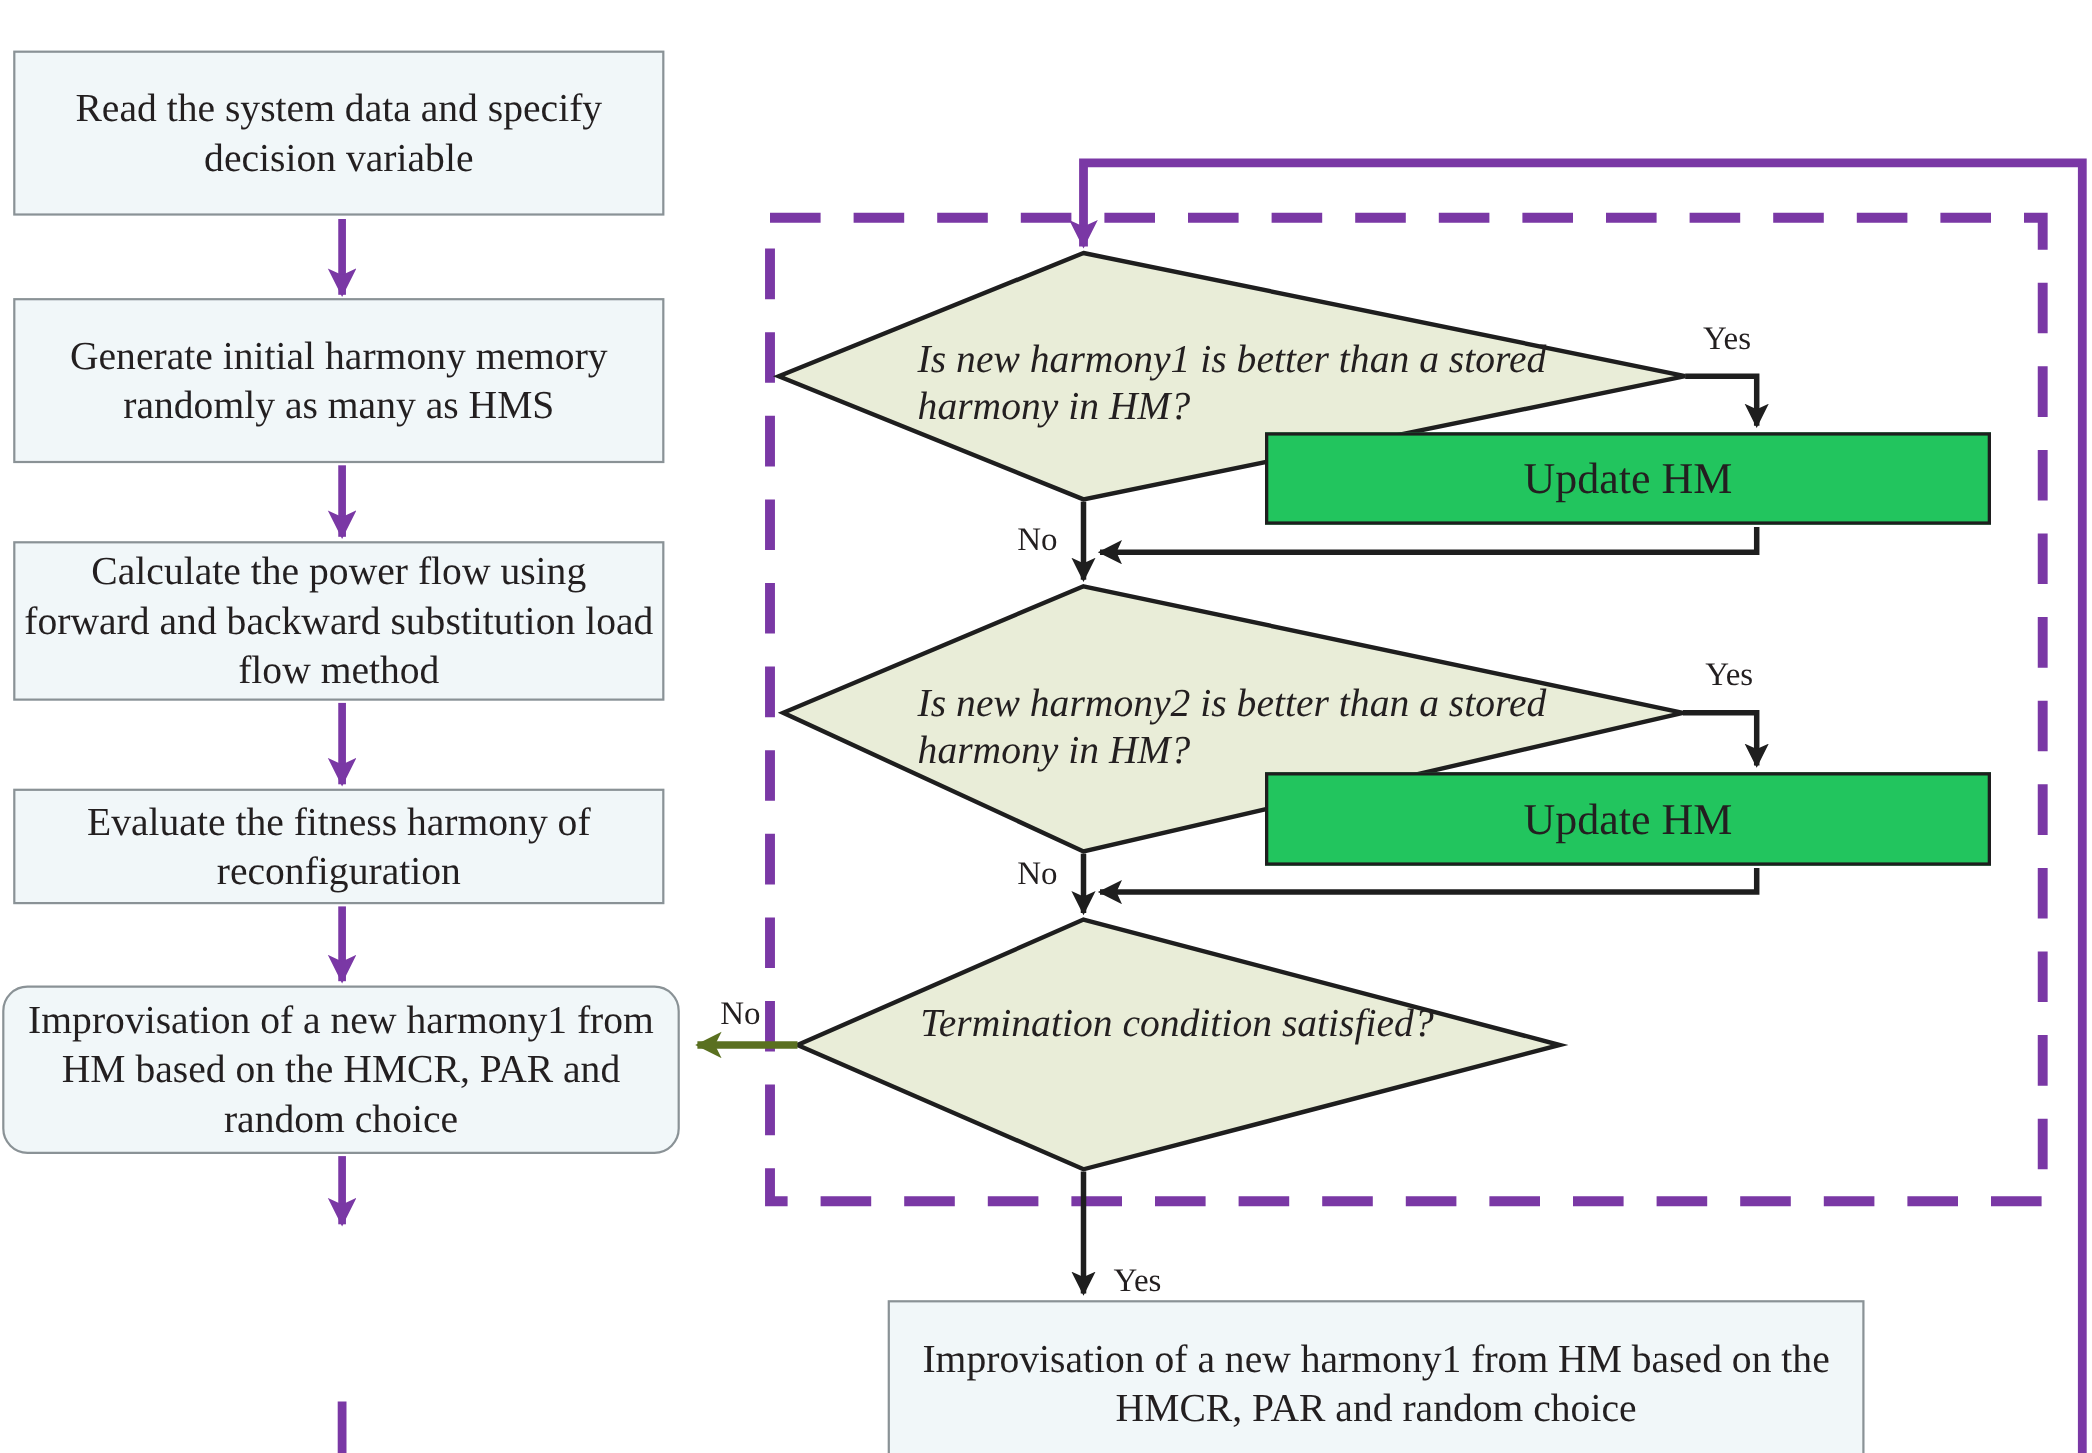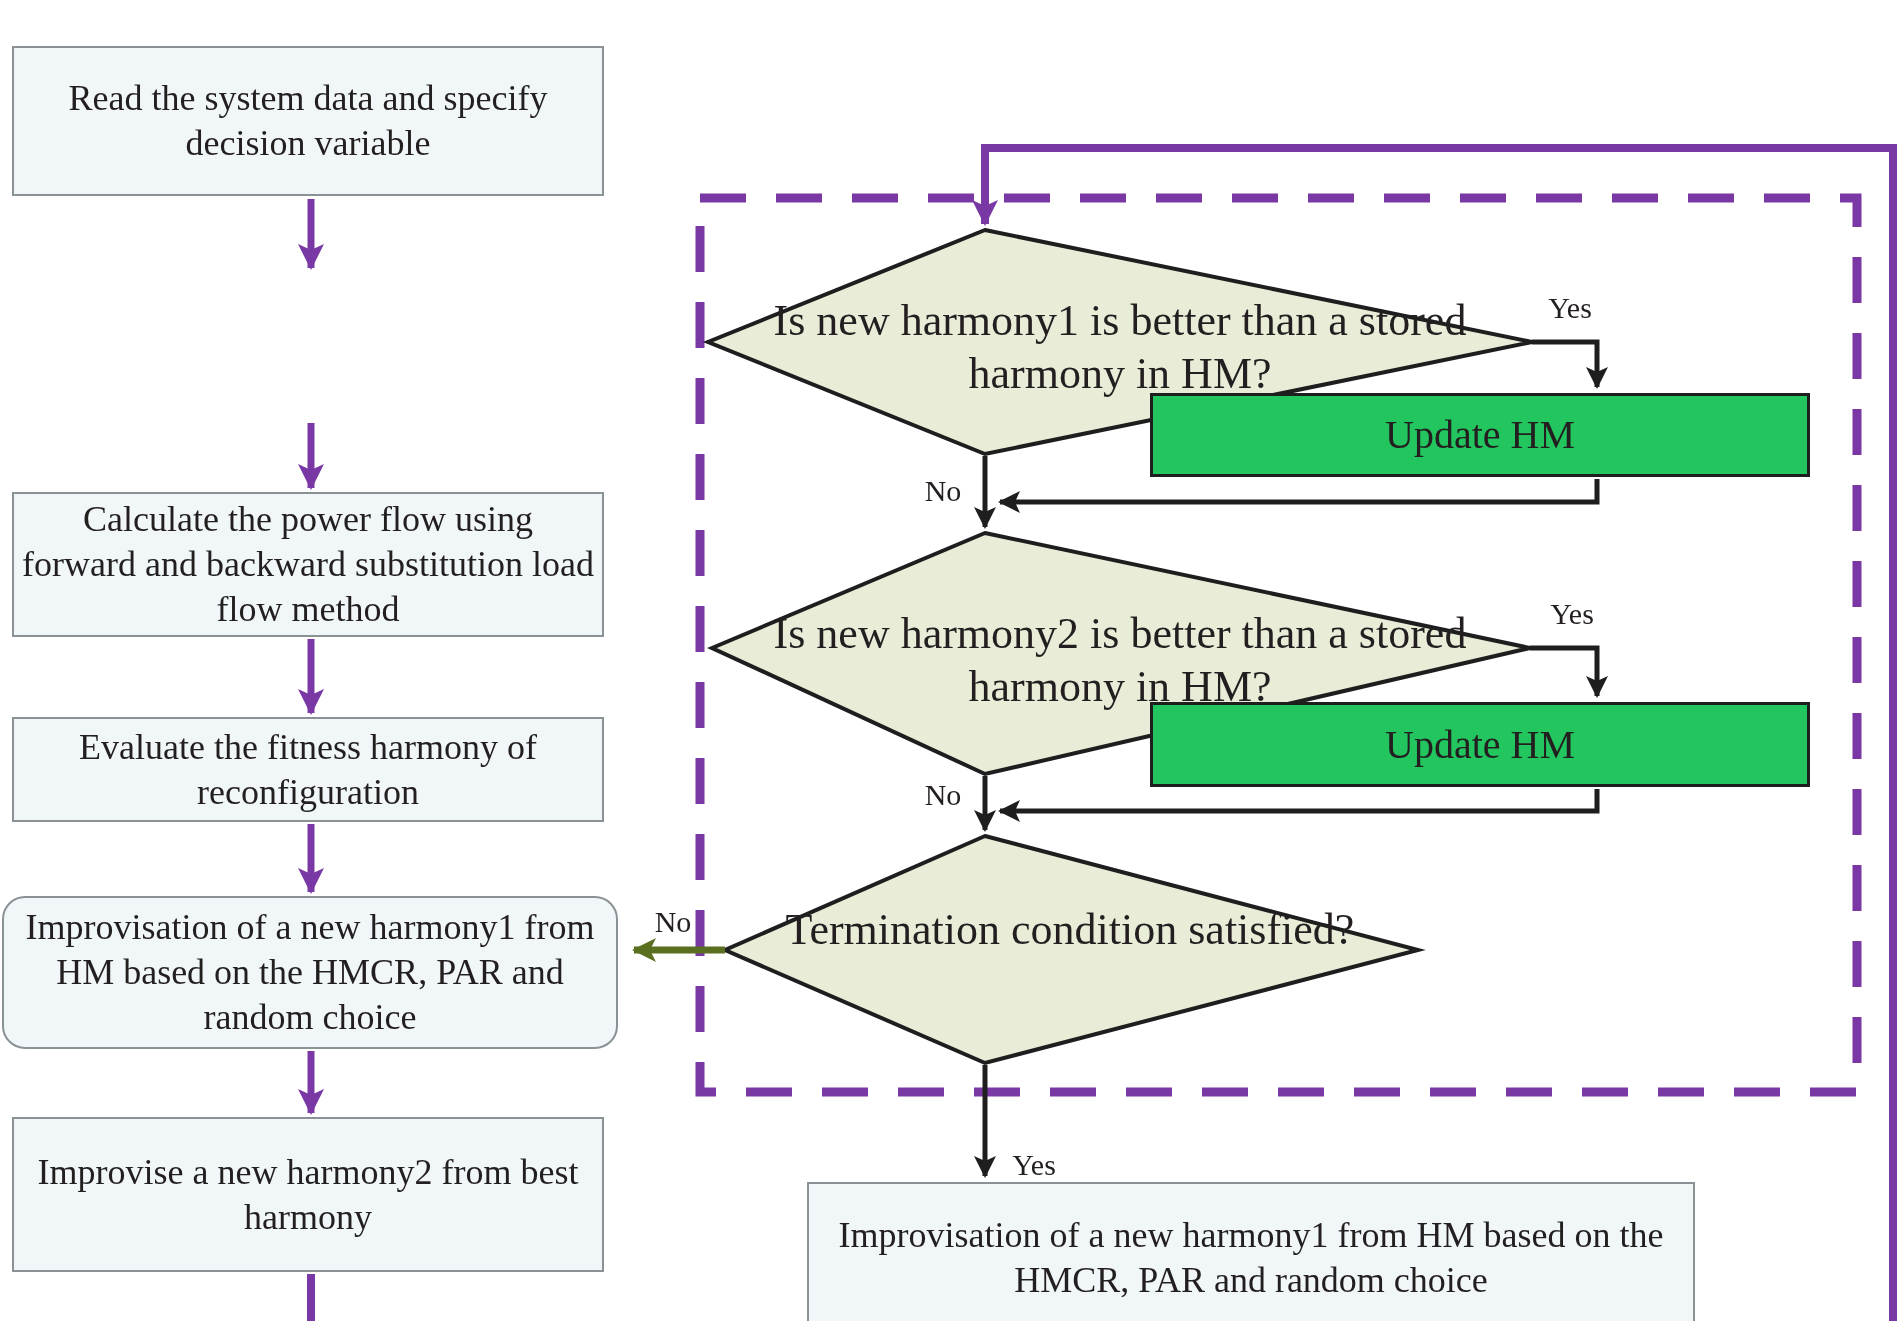--- a/index.html
+++ b/index.html
@@ -10,21 +10,21 @@
   .stage svg{position:absolute;left:0;top:0;z-index:1;}
   .node{
     position:absolute;z-index:2;box-sizing:border-box;
     display:flex;align-items:center;justify-content:center;
     text-align:center;white-space:pre-line;
     font-size:36px;line-height:1.25;
   }
   .process{background:#f1f7f9;border:2px solid #8a9296;}
   .update{background:#22c55e;border:3px solid #1e1e1e;font-size:40px;}
   .dlabel{position:absolute;z-index:2;transform:translate(-50%,-50%);
-    text-align:center;white-space:pre-line;font-size:44px;line-height:1.2;}
+    white-space:pre-line;font-size:36px;line-height:1.2;font-style:italic;}
   .edge-label{position:absolute;z-index:3;transform:translate(-50%,-50%);
     font-size:30px;line-height:1;}
   #box1{left:12px;top:2px;width:592px;height:150px;}
   #box2{left:12px;top:227px;width:592px;height:150px;}
   #box3{left:12px;top:448px;width:592px;height:145px;}
   #box4{left:12px;top:673px;width:592px;height:105px;}
   #box5{left:2px;top:852px;width:616px;height:153px;border-radius:23px;}
   #box6{left:12px;top:1073px;width:592px;height:155px;}
   #boxFinal{left:807px;top:1138px;width:888px;height:152px;}
   #update1{left:1150px;top:349px;width:660px;height:84px;}
@@ -80,37 +80,37 @@
     <line x1="985" y1="732" x2="985" y2="786" stroke="#1e1e1e" stroke-width="5" marker-end="url(#mK)"></line>
 
     <line x1="985" y1="1021" x2="985" y2="1132" stroke="#1e1e1e" stroke-width="5" marker-end="url(#mK)"></line>
     <line x1="725" y1="906" x2="634" y2="906" stroke="#5a7020" stroke-width="7" marker-end="url(#mG)"></line>
   </svg>
 
   <div id="box1" class="node process">
     <span>Read the system data and specify
 decision variable</span>
   </div>
+  <div id="box2" class="node process">
+    <span>Generate initial harmony memory
+randomly as many as HMS</span>
+  </div>
   <div id="box3" class="node process">
     <span>Calculate the power flow using
 forward and backward substitution load
 flow method</span>
   </div>
   <div id="box4" class="node process">
     <span>Evaluate the fitness harmony of
 reconfiguration</span>
   </div>
   <div id="box5" class="node process">
     <span>Improvisation of a new harmony1 from
 HM based on the HMCR, PAR and
 random choice</span>
-  </div>
-  <div id="box6" class="node process">
-    <span>Improvise a new harmony2 from best
-harmony</span>
   </div>
 
   <div id="boxFinal" class="node process">
     <span>Improvisation of a new harmony1 from HM based on the
 HMCR, PAR and random choice</span>
   </div>
 
   <div id="update1" class="node update">
     <span>Update HM</span>
   </div>

